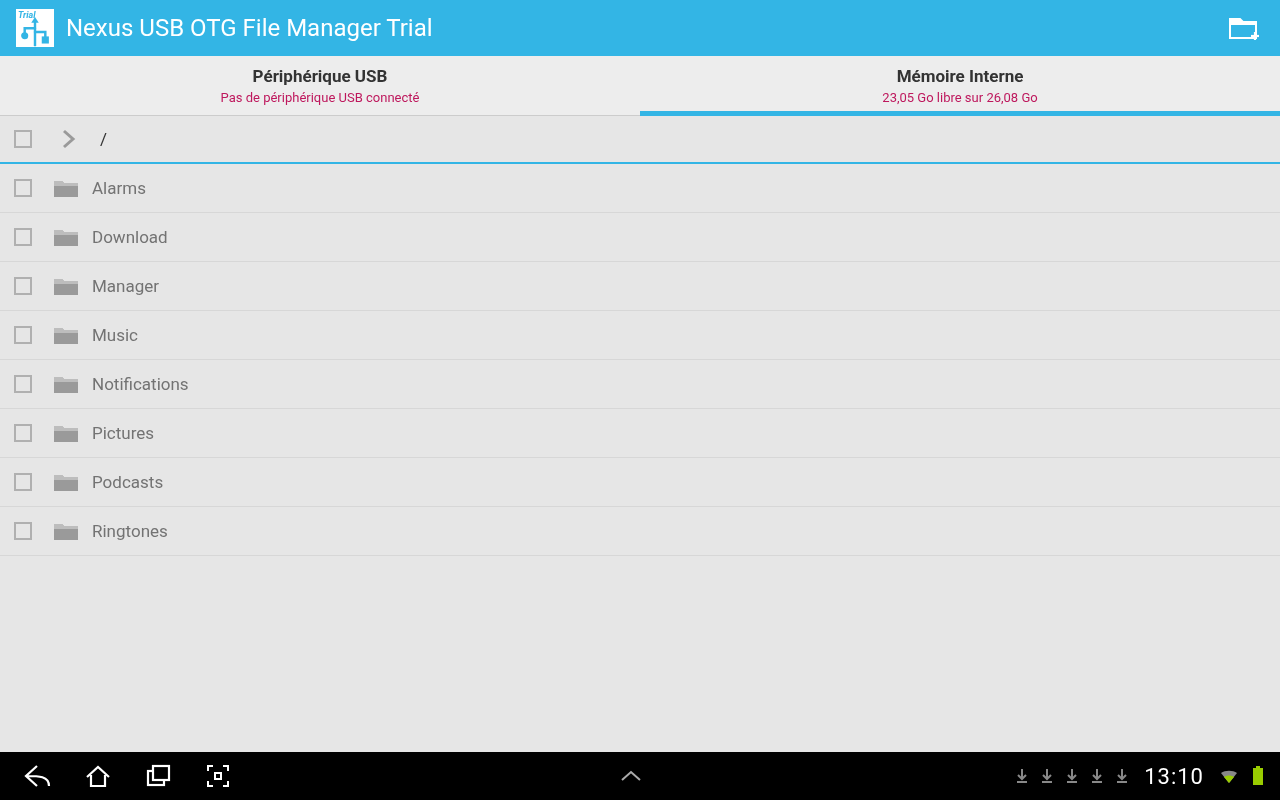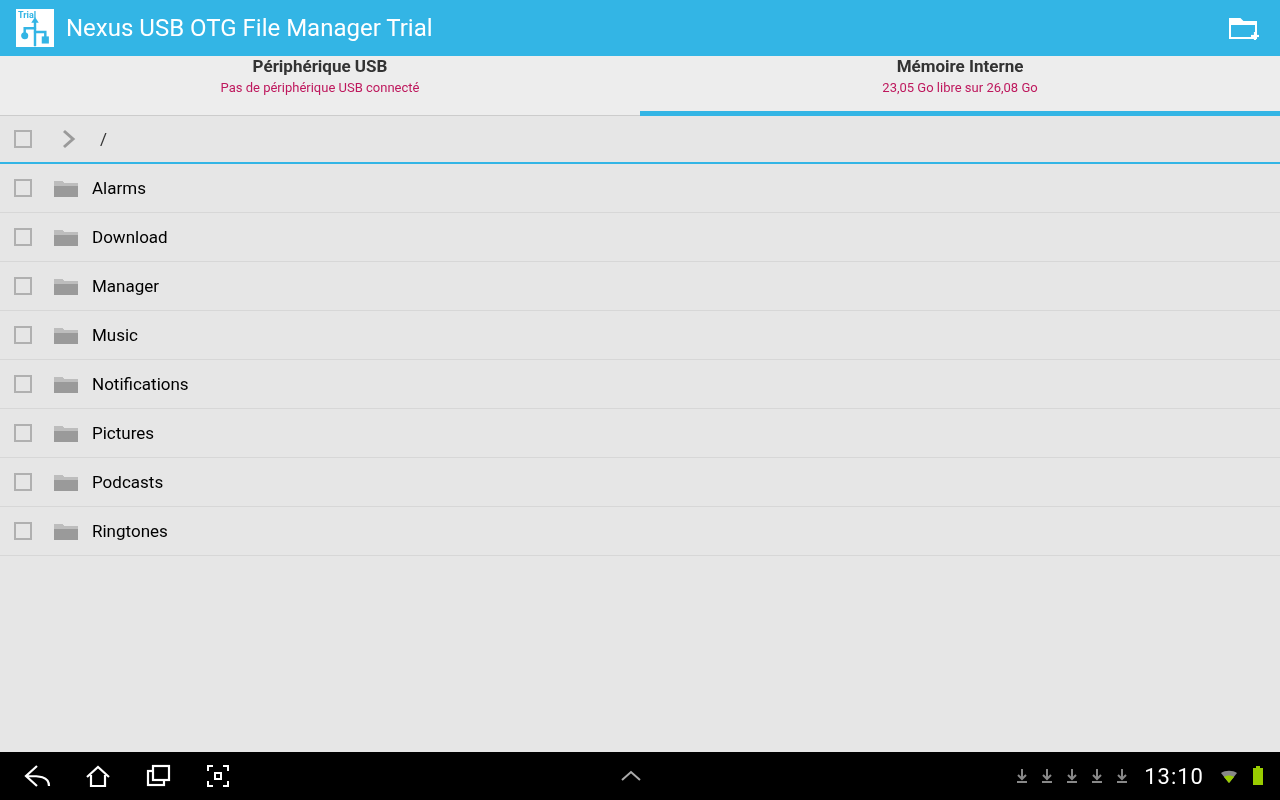--- a/index.html
+++ b/index.html
@@ -2,45 +2,45 @@
 <html><head>
 <meta charset="utf-8">
 <style>
   * { box-sizing: border-box; margin: 0; padding: 0; }
   html, body { width: 1280px; height: 800px; overflow: hidden; font-family: Roboto, "Helvetica Neue", Arial, sans-serif; background: #e6e6e6; }
   .screen { display: flex; flex-direction: column; width: 1280px; height: 800px; }
 
   
   .appbar { height: 56px; background: #33b5e5; display: flex; align-items: center; padding: 0 16px; color: #fff; }
   .app-icon { width: 38px; height: 38px; background: #fff; display: inline-flex; align-items: flex-end; justify-content: center; position: relative; }
-  .app-icon .trial-text { position: absolute; top: 1px; left: 2px; font-size: 9px; font-weight: 700; color: #33b5e5; }
+  .app-icon .trial-text { position: absolute; top: 1px; left: 2px; font-size: 9px; font-weight: 700; font-style: italic; color: #33b5e5; }
   .app-icon svg { width: 32px; height: 30px; }
   .app-title { margin-left: 12px; font-size: 24px; font-weight: 400; color: #fff; }
   .appbar-spacer { flex: 1; }
   .appbar-action { width: 40px; height: 40px; display: inline-flex; align-items: center; justify-content: center; cursor: pointer; }
 
   
   .tabs { display: flex; height: 60px; background: #ededed; border-bottom: 1px solid #ccc; }
-  .tab { flex: 1; display: flex; flex-direction: column; align-items: center; cursor: pointer; position: relative; }
+  .tab { flex: 1; display: flex; flex-direction: column; align-items: center; justify-content: center; cursor: pointer; position: relative; }
   .tab-title { font-size: 17px; font-weight: 700; color: #333; }
   .tab-sub { font-size: 13px; color: #be185d; margin-top: 4px; }
   .tab.active::after { content: ""; position: absolute; left: 0; right: 0; bottom: -1px; height: 5px; background: #33b5e5; }
 
   
   .path-row { height: 48px; display: flex; align-items: center; padding: 0 10px; border-bottom: 2px solid #33b5e5; }
   .chk { width: 18px; height: 18px; border: 2px solid #b0b0b0; display: inline-block; margin: 0 6px 0 4px; cursor: pointer; }
   .path-chevron { width: 34px; height: 34px; margin-left: 14px; display: inline-flex; align-items: center; justify-content: center; }
   .path-text { font-size: 17px; margin-left: 14px; color: #333; }
 
   
   .file-list { flex: 1; overflow-y: auto; background: #e6e6e6; }
   .file-row { height: 49px; display: flex; align-items: center; padding: 0 10px; border-bottom: 1px solid #d7d7d7; cursor: pointer; }
   .file-row .chk { margin-right: 20px; }
   .folder-icon { width: 28px; height: 22px; margin-right: 12px; display: inline-flex; align-items: center; justify-content: center; }
-  .file-name { font-size: 17px; color: #000000; }
+  .file-name { font-size: 17px; color: #737373; }
 
   
   .navbar { height: 48px; background: #000; display: flex; align-items: center; padding: 0 8px; color: #fff; }
   .nav-btn { width: 60px; height: 48px; display: inline-flex; align-items: center; justify-content: center; cursor: pointer; }
   .nav-spacer { flex: 1; display: flex; justify-content: center; }
   .nav-up { width: 28px; height: 28px; display: inline-flex; align-items: center; justify-content: center; cursor: pointer; }
   .status { display: flex; align-items: center; gap: 7px; padding-right: 4px; }
   .dl-icon { width: 18px; height: 18px; display: inline-flex; align-items: center; justify-content: center; }
   .clock { font-size: 22px; color: #fff; margin: 0 6px; letter-spacing: 1px; }
   .wifi, .alarm, .bat { width: 20px; height: 20px; display: inline-flex; align-items: center; justify-content: center; margin-left: 2px; }

